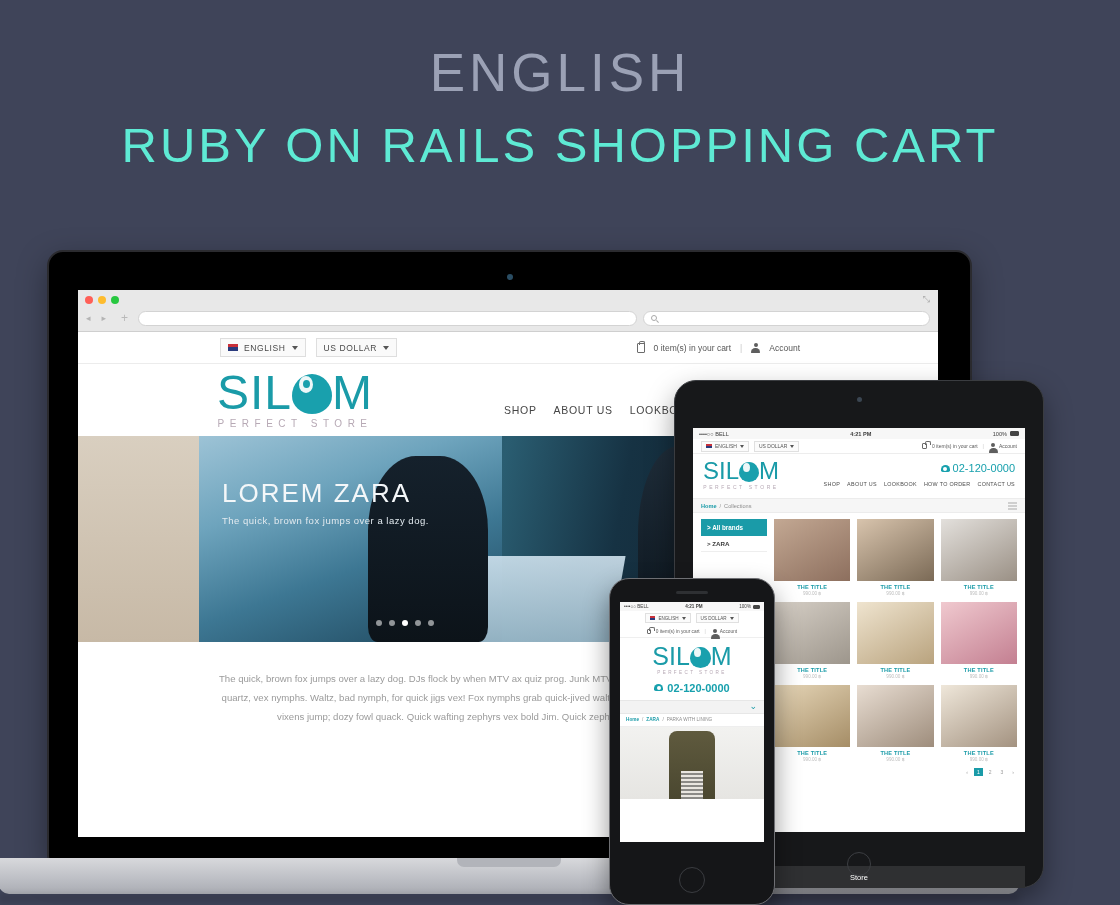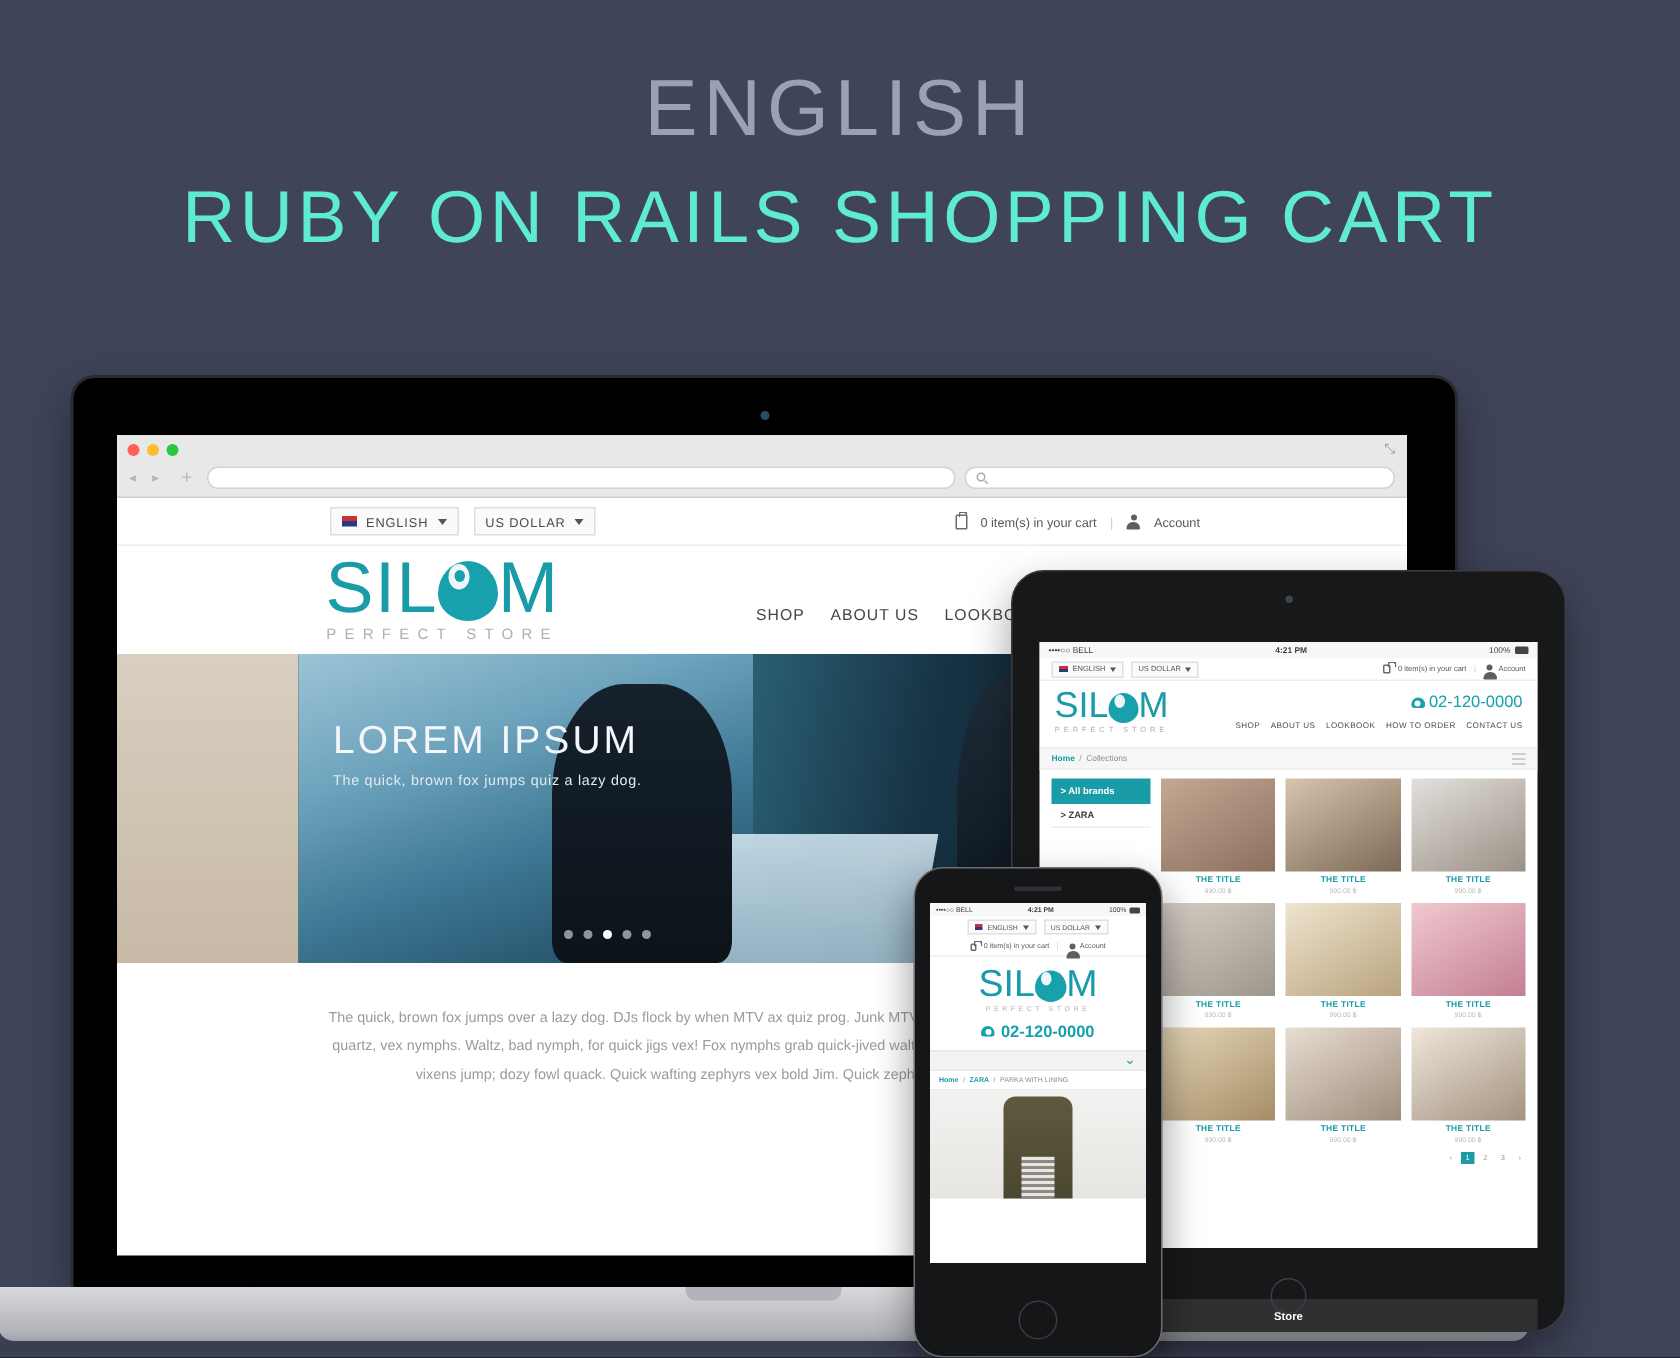--- a/index.html
+++ b/index.html
@@ -171,21 +171,21 @@
                  display:flex; align-items:center; padding-left:6px; font-weight:bold;}
   .tb-products { flex:1; display:grid; grid-template-columns:repeat(3,1fr); gap:6px 7px; }
   .tb-card { width:100%; }
   .tb-thumb { width:100%; height:62px; background:#ddd; }
   .tb-title { font-size:5.6px; font-weight:bold; color:#1a9ba8; text-align:center; margin-top:3px; letter-spacing:.2px;}
   .tb-price { font-size:4.6px; color:#bdbdbd; text-align:center; margin-top:1px; }
   .tb-pager { display:flex; justify-content:flex-end; gap:3px; padding:6px 8px 0 0; }
   .tb-pager span { font-size:5px; color:#9a9a9a; padding:1px 3px; }
   .tb-pager span.on { background:#1a9ba8; color:#fff; }
   .tb-storebar { position:absolute; left:19px; bottom:0; width:332px; height:22px;
-                 background:#2f3032; color:#fff; font-size:7.5px; font-weight:bold;
+                 background:#2f3032; color:#fff; font-size:7.5px; font-weight:normal;
                  display:flex; align-items:center; justify-content:center; }
 
   
   #phone { position:absolute; left:609px; top:578px; width:166px; height:327px; z-index:9; }
   .ph-bezel { position:absolute; inset:0; background:#151618; border-radius:20px;
               border:1.5px solid #6e6f73; box-shadow:0 12px 26px rgba(0,0,0,.42); }
   .ph-speaker { position:absolute; left:50%; top:13px; margin-left:-16px; width:32px;height:3px;
                 background:#2e3033; border-radius:2px; }
   .ph-screen { position:absolute; left:11px; top:24px; width:144px; height:240px; background:#fff; overflow:hidden; }
   .ph-home { position:absolute; left:50%; bottom:12px; margin-left:-13px; width:26px;height:26px;
@@ -298,22 +298,22 @@
       </div>
     </div>
 
     <div class="hero">
       <div class="hero-side-l"></div>
       <div class="hero-panel"></div>
       <div class="hero-steps"></div>
       <div class="hero-fig"></div>
       <div class="hero-fig2"></div>
       <div class="hero-txt">
-        <div class="hero-h">LOREM IPSUM</div>
-        <div class="hero-p">The quick, brown fox jumps quiz a lazy dog.</div>
+        <div class="hero-h">LOREM ZARA</div>
+        <div class="hero-p">The quick, brown fox jumps over a lazy dog.</div>
       </div>
       <div class="dots">
         <i></i>
         <i></i>
         <i class="on"></i>
         <i></i>
         <i></i>
       </div>
     </div>
 

